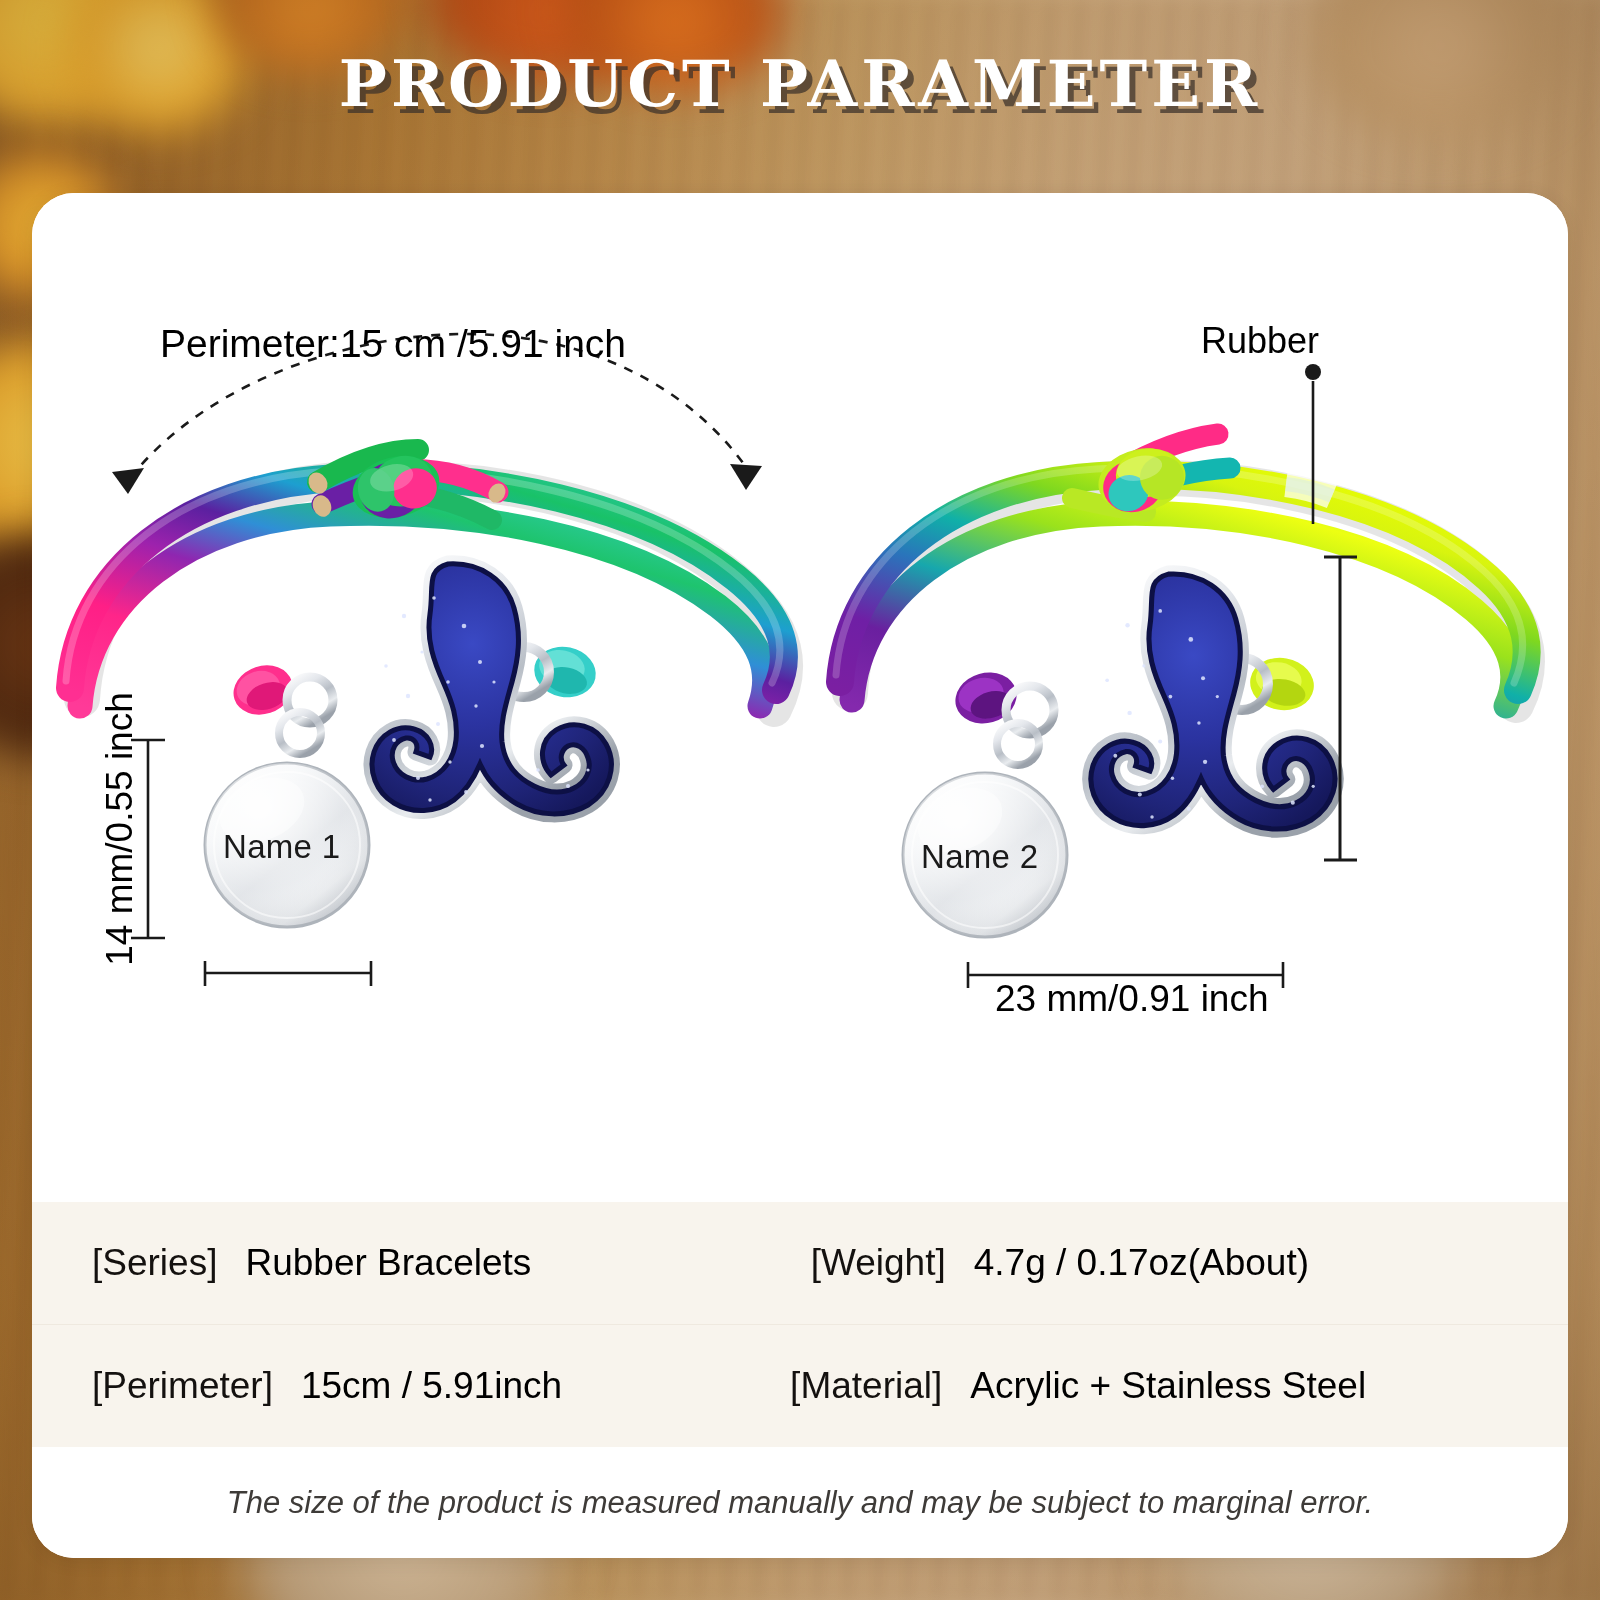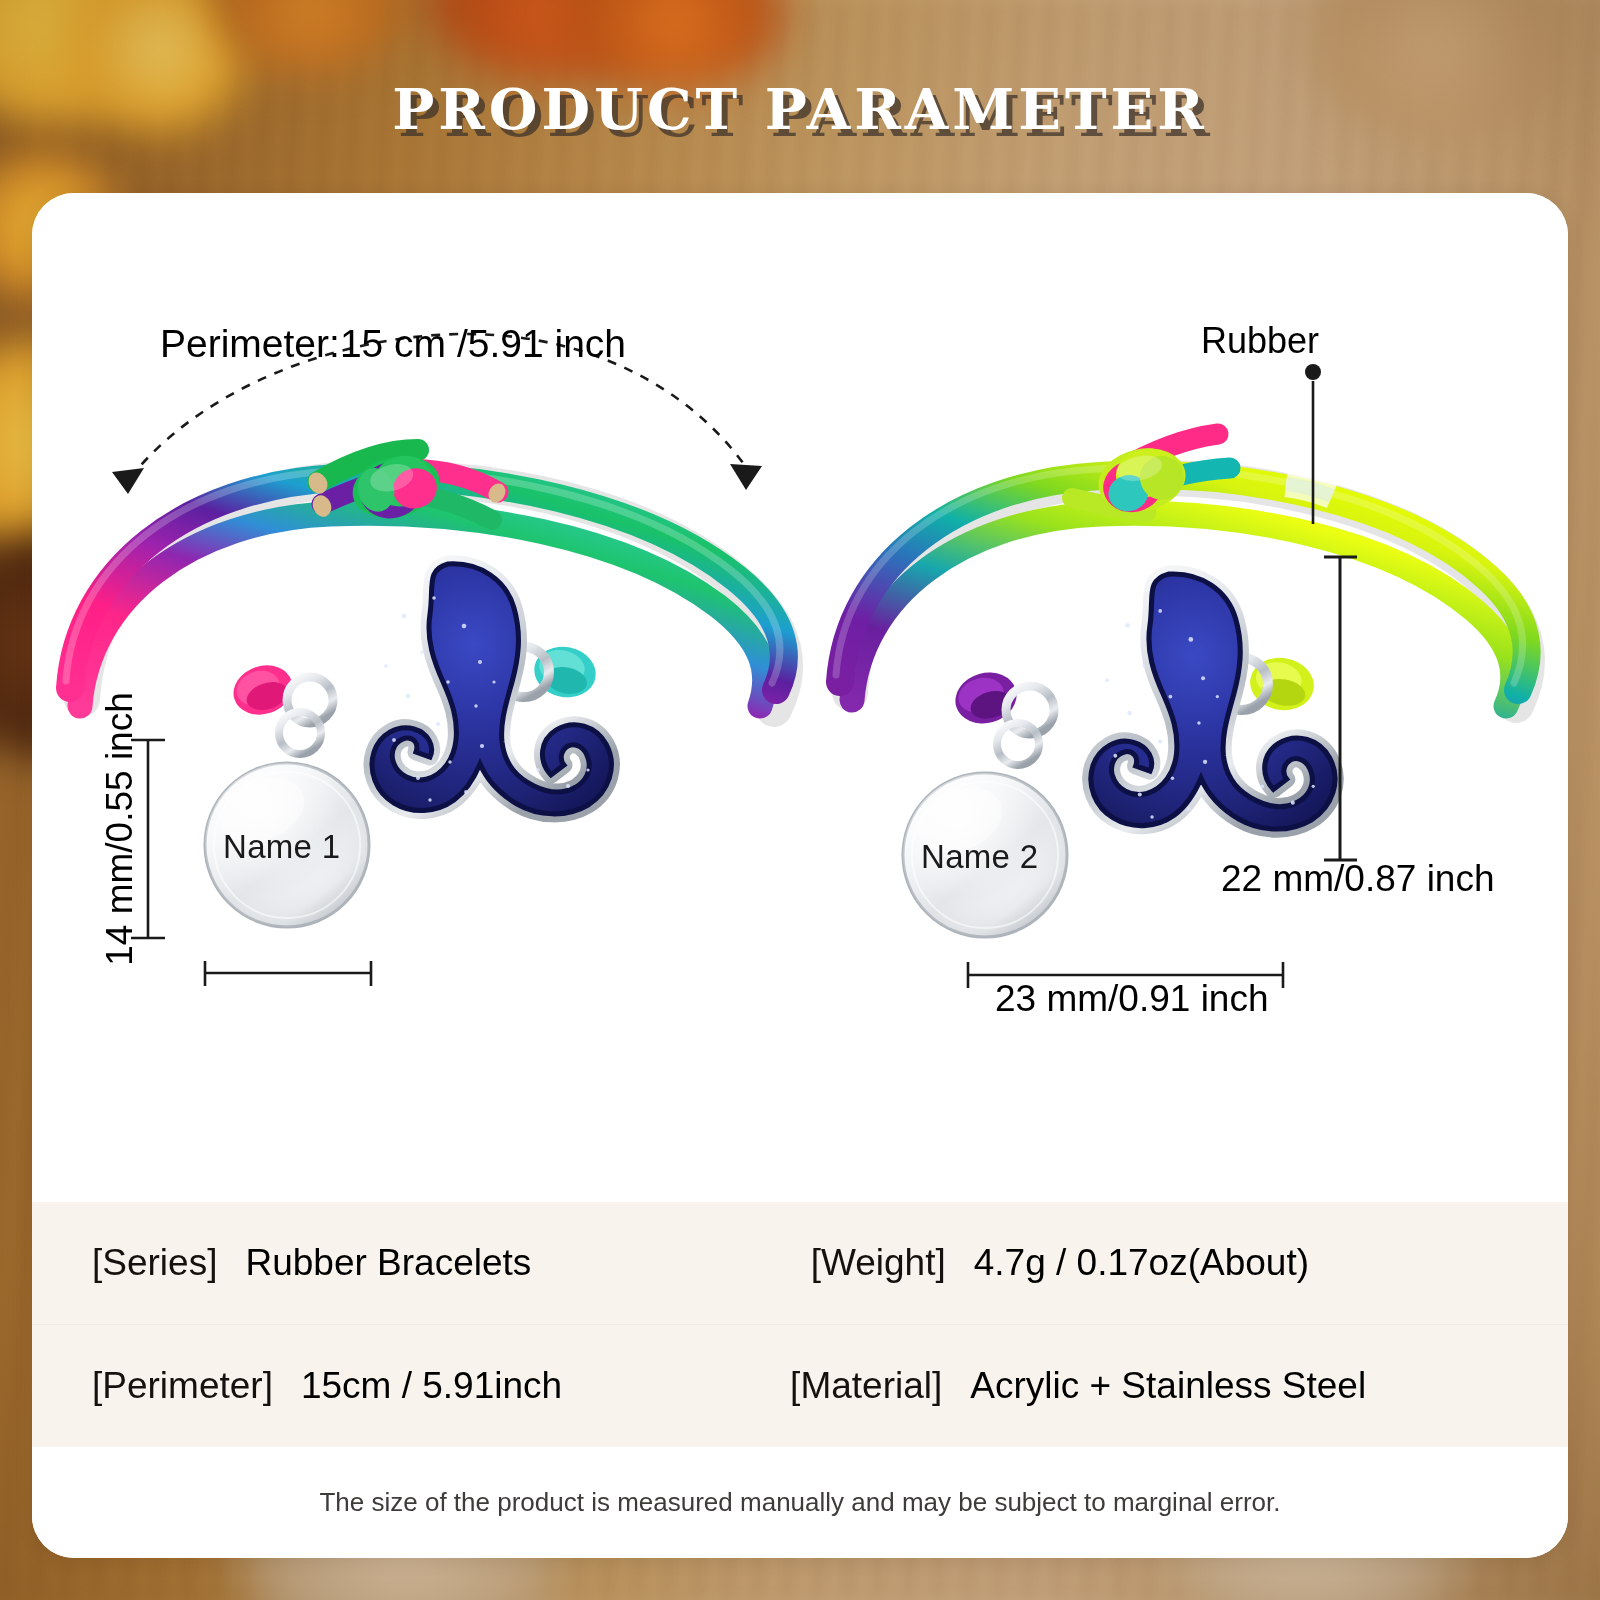--- a/index.html
+++ b/index.html
@@ -58,26 +58,25 @@
 
   
   #title {
     position: absolute;
     left: 0;
     top: 46px;
     width: 1600px;
     text-align: center;
     font-family: "DejaVu Serif", "Liberation Serif", serif;
     font-weight: bold;
-    font-size: 56px;
+    font-size: 64px;
     letter-spacing: 4px;
     color: #ffffff;
     text-shadow: 6px 7px 0 rgba(58,48,42,0.72);
     white-space: nowrap;
-    margin-top: 30px;
   }
 
   
   #card {
     position: absolute;
     left: 32px;
     top: 193px;
     width: 1536px;
     height: 1365px;
     background: #ffffff;
@@ -145,23 +144,24 @@
     left: 0;
     top: 1254px;
     width: 1536px;
     height: 111px;
     background: #ffffff;
     display: flex;
     align-items: center;
     justify-content: center;
   }
   #footer-text {
-    font-size: 26px;
+    font-size: 31px;
     color: #3e3b38;
     white-space: nowrap;
+    font-style: italic;
   }
 
   
   .anno {
     position: absolute;
     color: #000000;
     white-space: nowrap;
     font-size: 36px;
   }
   #anno-perimeter { left: 160px; top: 322px; font-size: 39px; }
@@ -529,16 +529,15 @@
       <line x1="1283" y1="962" x2="1283" y2="988" stroke="#1a1a1a" stroke-width="2.6"></line>
     </g>
   </svg>
 
   <div class="name-label" style="left:223px;top:828px;">Name 1</div>
   <div class="name-label" style="left:921px;top:838px;">Name 2</div>
 
   <div class="anno" id="anno-perimeter">Perimeter:15 cm /5.91 inch</div>
   <div class="anno" id="anno-rubber">Rubber</div>
   <div class="anno" id="anno-14mm">14 mm/0.55 inch</div>
-  <div class="anno" id="anno-22mm">22 mm/0.87 inch</div>
   <div class="anno" id="anno-23mm">23 mm/0.91 inch</div>
 
 </div>
 
 </body></html>

